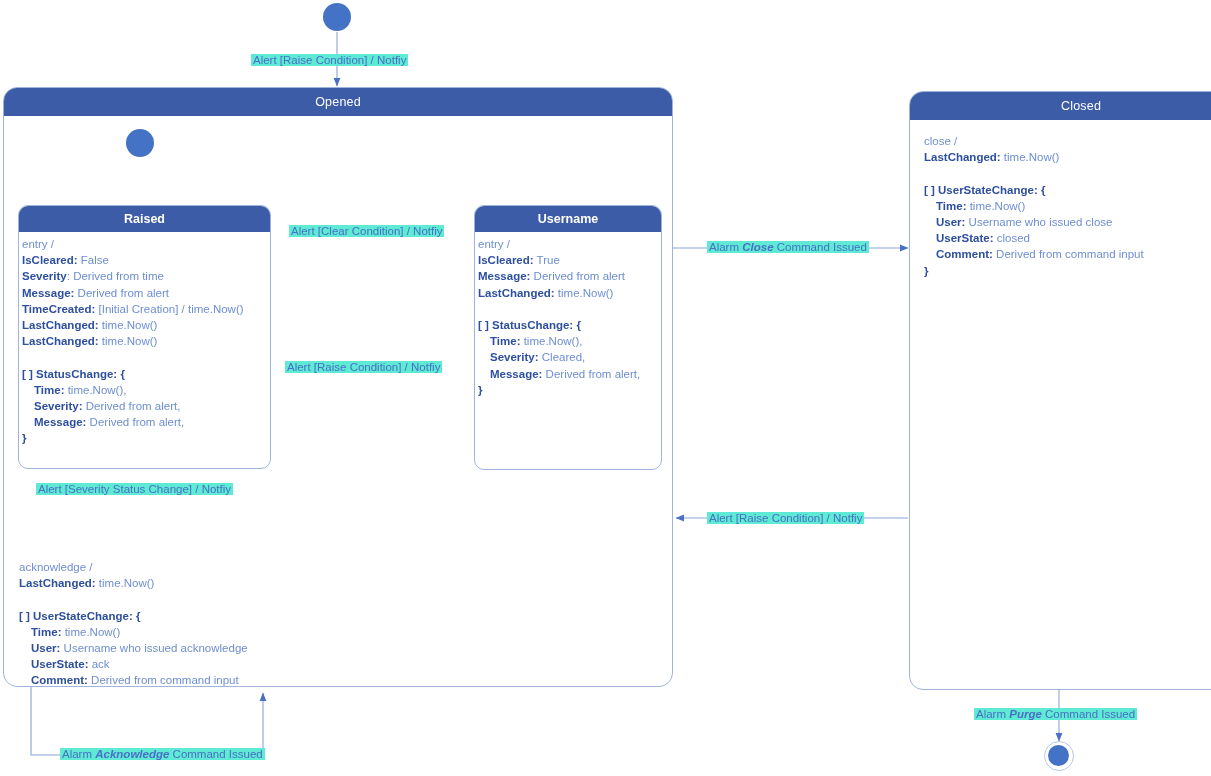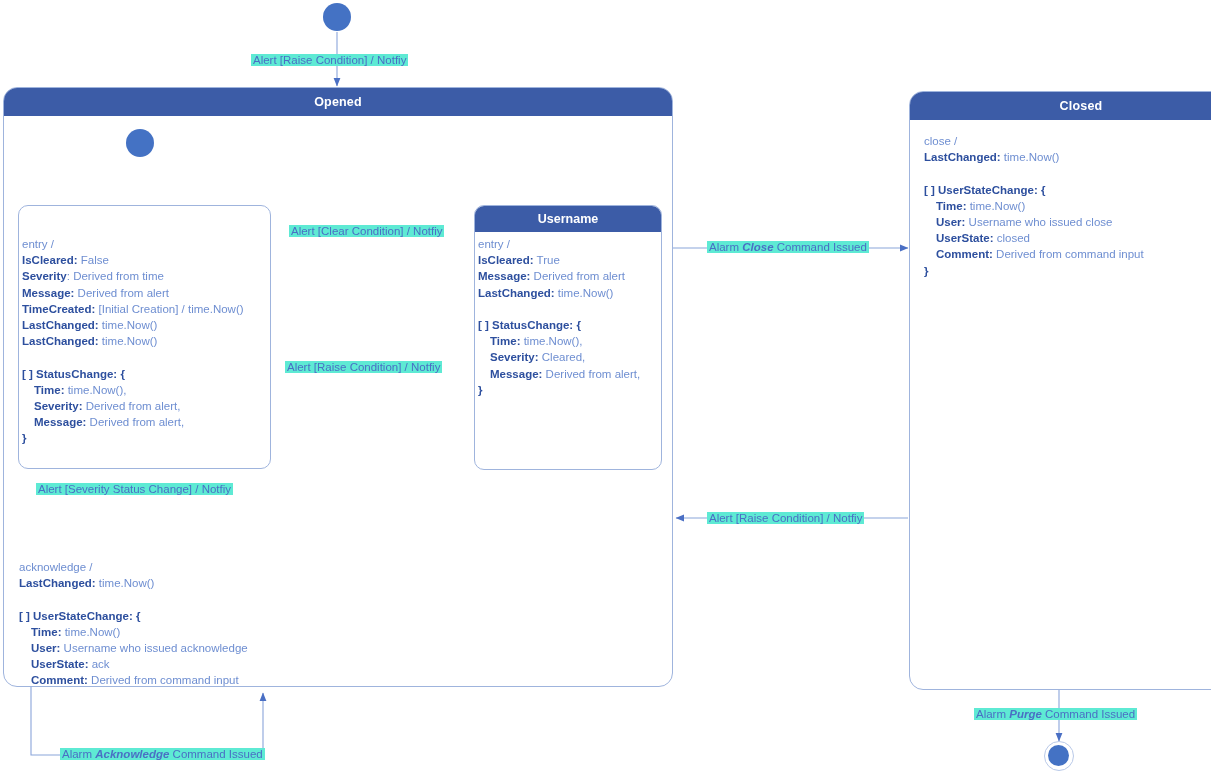--- a/index.html
+++ b/index.html
@@ -35,21 +35,21 @@
     border: 1px solid #9fb4dd;
     border-radius: 14px;
     background: #ffffff;
     overflow: hidden;
   }
   .state-header {
     height: 28px;
     line-height: 28px;
     background: #3c5ca7;
     color: #ffffff;
-    font-weight: bold;
+    font-weight: normal;
     font-size: 12.5px;
     text-align: center;
     letter-spacing: .2px;
   }
   .state-body {
     position: relative;
     height: calc(100% - 28px);
   }
 
   
@@ -166,20 +166,21 @@
 
   <div class="node-final" style="left:1044px; top:741px;"></div>
 
   <div class="state-box" style="left:3px; top:87px; width:670px; height:600px;">
     <div class="state-header">Opened</div>
     <div class="state-body">
 
       <div class="node-initial" style="left:122px; top:13px;"></div>
 
       <div class="leaf-box" style="left:14px; top:89px; width:253px; height:264px;">
+        <div class="leaf-header">Raised</div>
         <div class="action-block" style="left:3px; top:30px;">
             <span class="ln"><span class="v">entry /</span></span>
             <span class="ln"><span class="k">IsCleared:</span><span class="v"> False</span></span>
             <span class="ln"><span class="k">Severity</span><span class="v">: Derived from time</span></span>
             <span class="ln"><span class="k">Message:</span><span class="v"> Derived from alert</span></span>
             <span class="ln"><span class="k">TimeCreated:</span><span class="v"> [Initial Creation] / time.Now()</span></span>
             <span class="ln"><span class="k">LastChanged:</span><span class="v"> time.Now()</span></span>
             <span class="ln"><span class="k">LastChanged:</span><span class="v"> time.Now()</span></span>
             <span class="ln blank">&nbsp;</span>
             <span class="ln"><span class="k">[ ] StatusChange: {</span></span>

